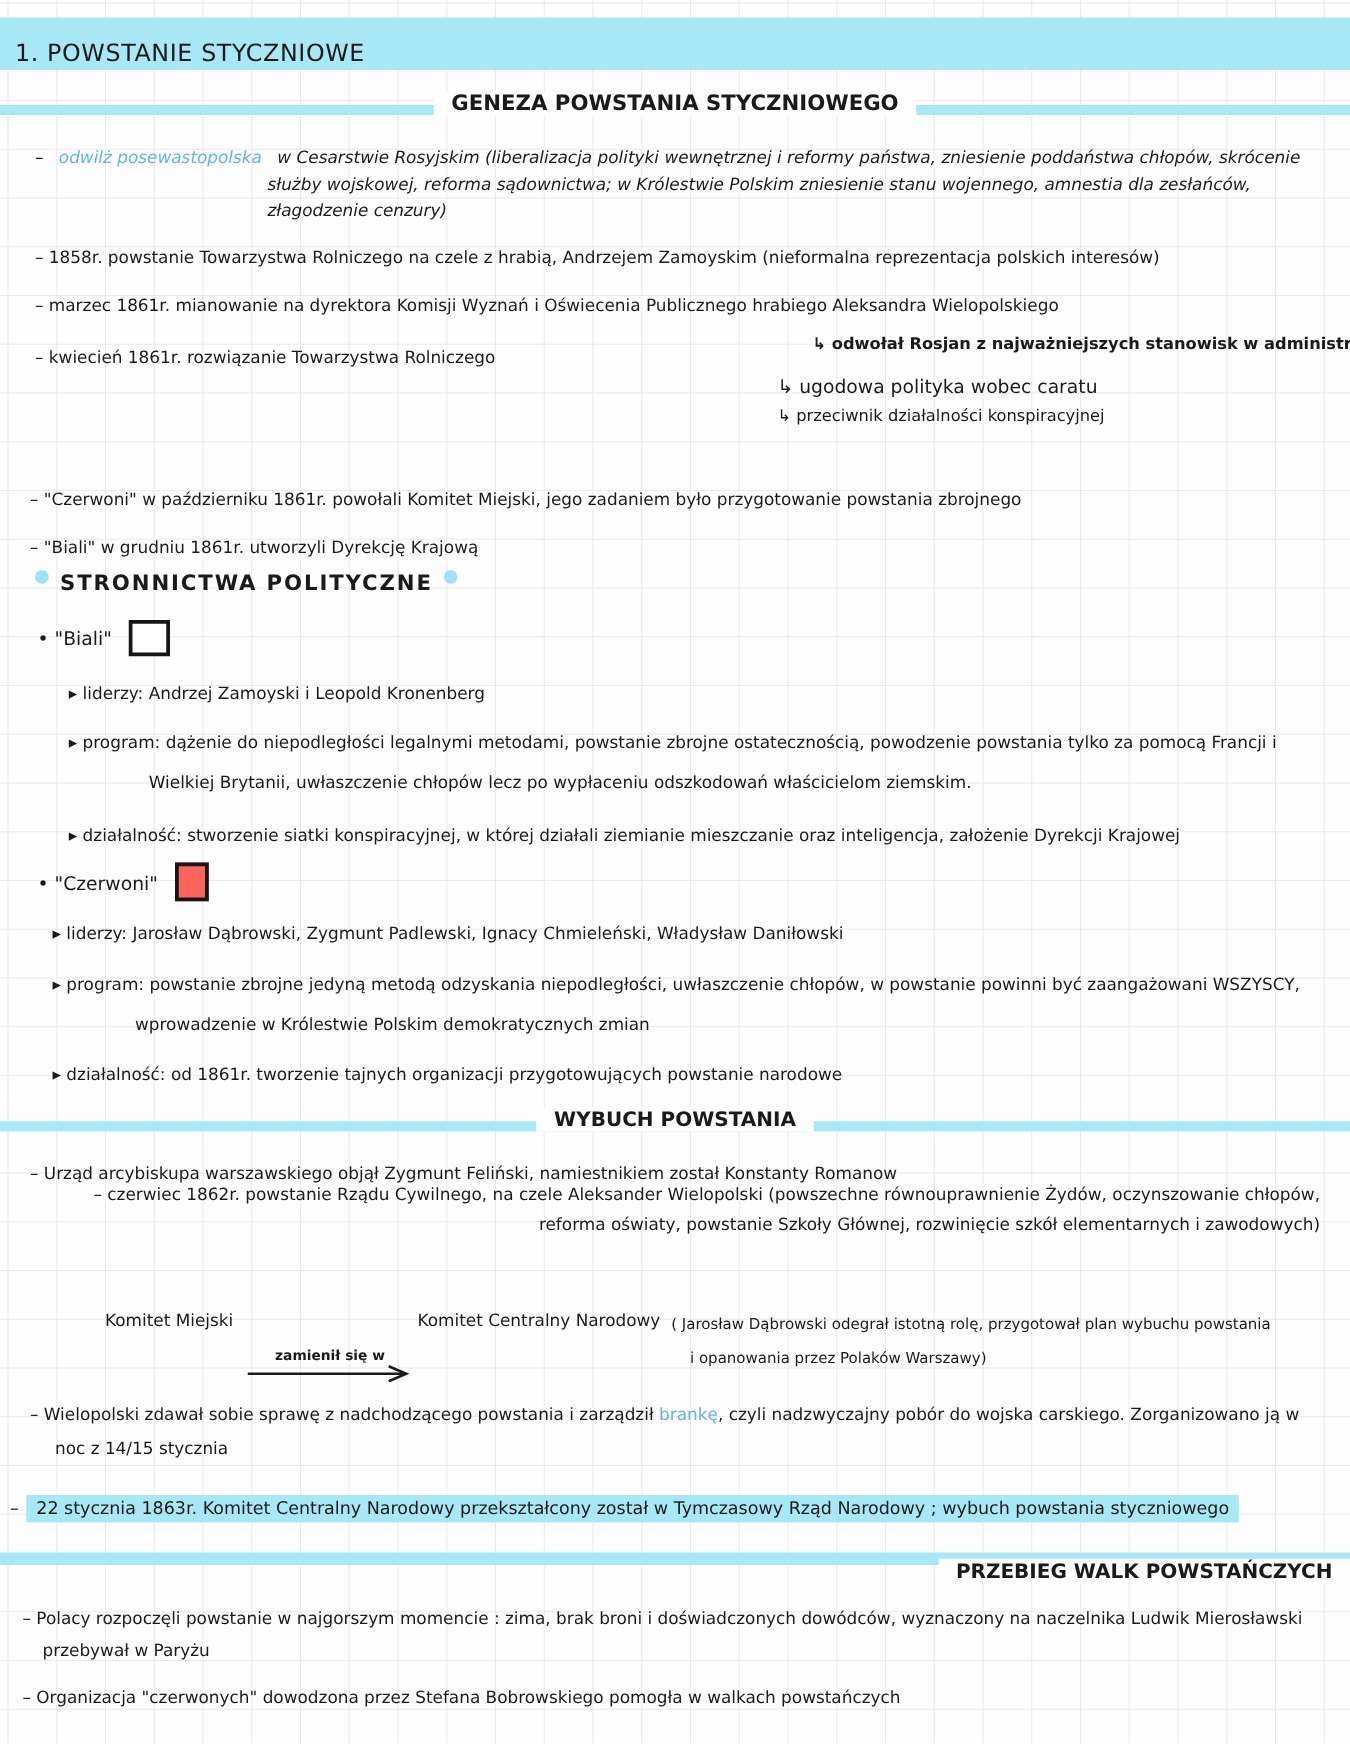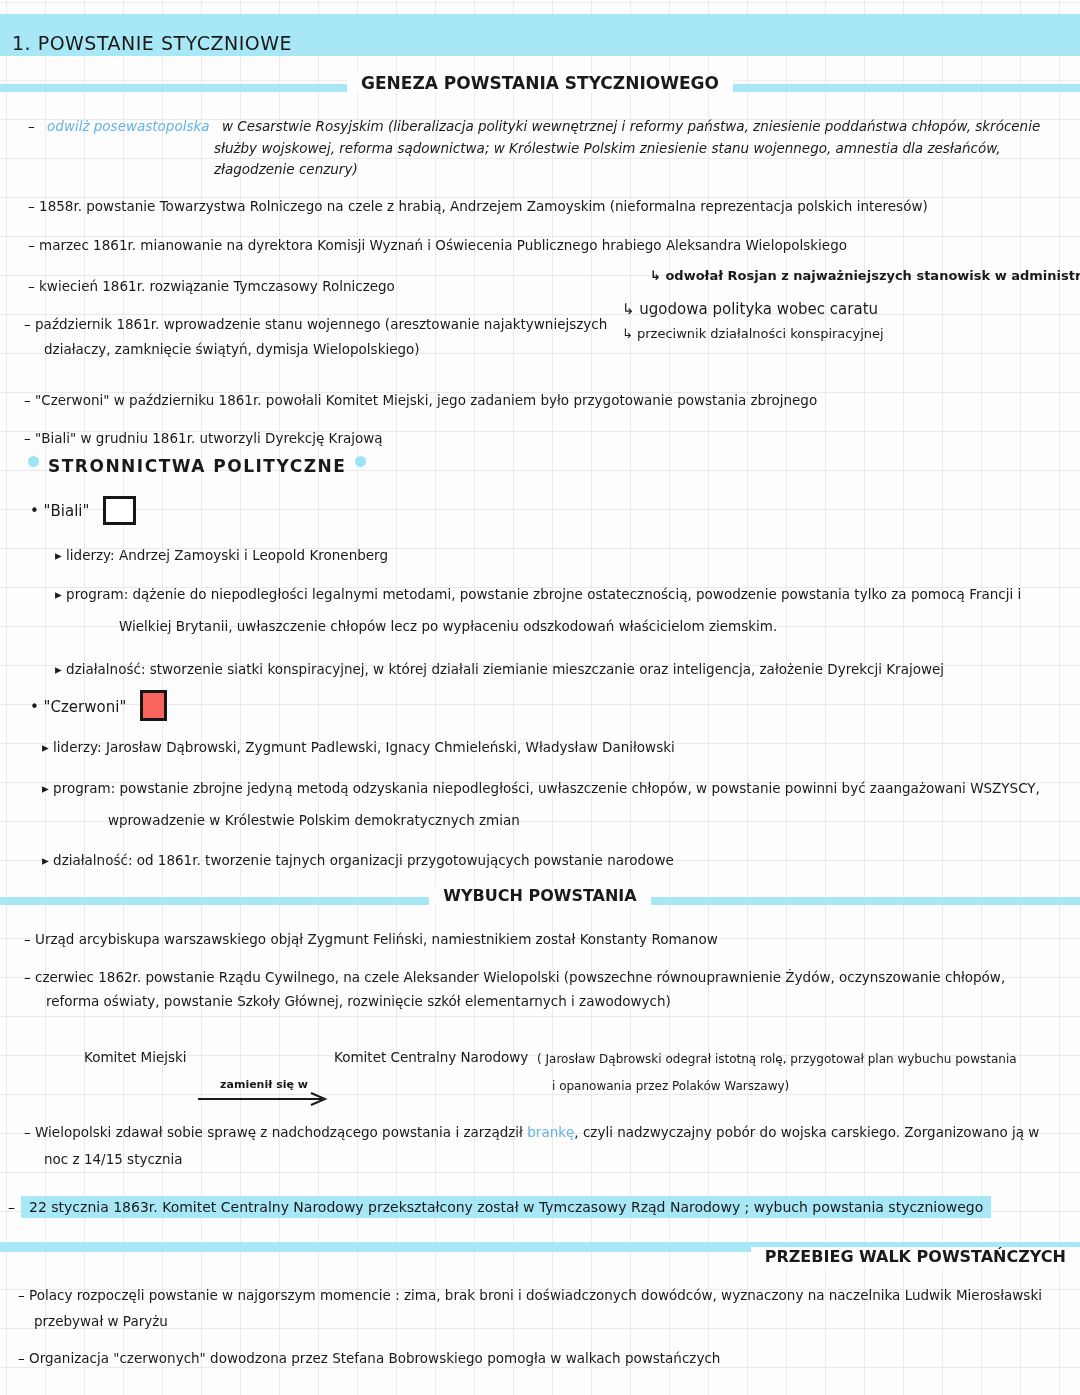--- a/index.html
+++ b/index.html
@@ -46,22 +46,21 @@
   </div>
 
   <div class="wr" style="left:28px;top:116px;width:1024px;padding-left:186px;text-indent:-186px;line-height:21.5px;font-style:italic;">
     <span>–</span>
     <span class="blue" style="margin:0 8px;">odwilż posewastopolska</span>
     <span>w Cesarstwie Rosyjskim (liberalizacja polityki wewnętrznej i reformy państwa, zniesienie poddaństwa chłopów, skrócenie służby wojskowej, reforma sądownictwa; w Królestwie Polskim zniesienie stanu wojennego, amnestia dla zesłańców, złagodzenie cenzury)</span>
   </div>
 
   <div class="ln" style="left:28px;top:196px;">– 1858r. powstanie Towarzystwa Rolniczego na czele z hrabią, Andrzejem Zamoyskim (nieformalna reprezentacja polskich interesów)</div>
   <div class="ln" style="left:28px;top:235px;">– marzec 1861r. mianowanie na dyrektora Komisji Wyznań i Oświecenia Publicznego hrabiego Aleksandra Wielopolskiego</div>
-  <div class="ln" style="left:28px;top:276px;">– kwiecień 1861r. rozwiązanie Tymczasowy Rolniczego</div>
-  <div class="wr" style="left:24px;top:312px;width:585px;padding-left:20px;text-indent:-20px;line-height:25px;">– październik 1861r. wprowadzenie stanu wojennego (aresztowanie najaktywniejszych działaczy, zamknięcie świątyń, dymisja Wielopolskiego)</div>
+  <div class="ln" style="left:28px;top:276px;">– kwiecień 1861r. rozwiązanie Towarzystwa Rolniczego</div>
 
   <div class="ln" style="left:650px;top:266px;font-size:13px;font-weight:bold;">↳ odwołał Rosjan z najważniejszych stanowisk w administracji</div>
   <div class="ln" style="left:622px;top:299px;font-size:15px;">↳ ugodowa polityka wobec caratu</div>
   <div class="ln" style="left:622px;top:324px;font-size:13px;">↳ przeciwnik działalności konspiracyjnej</div>
 
   <div class="ln" style="left:24px;top:390px;">– "Czerwoni" w październiku 1861r. powołali Komitet Miejski, jego zadaniem było przygotowanie powstania zbrojnego</div>
   <div class="ln" style="left:24px;top:428px;">– "Biali" w grudniu 1861r. utworzyli Dyrekcję Krajową</div>
 
   <div class="ln" style="left:28px;top:456px;font-size:17px;font-weight:bold;letter-spacing:1.5px;">
     <span class="dot" style="margin-right:9px;"></span><span>STRONNICTWA POLITYCZNE</span><span class="dot" style="margin-left:9px;"></span>
@@ -80,21 +79,21 @@
   <div class="ln" style="left:42px;top:737px;">▸ liderzy: Jarosław Dąbrowski, Zygmunt Padlewski, Ignacy Chmieleński, Władysław Daniłowski</div>
   <div class="wr" style="left:42px;top:772px;width:1025px;padding-left:66px;text-indent:-66px;line-height:32px;">▸ program: powstanie zbrojne jedyną metodą odzyskania niepodległości, uwłaszczenie chłopów, w powstanie powinni być zaangażowani WSZYSCY, wprowadzenie w Królestwie Polskim demokratycznych zmian</div>
   <div class="ln" style="left:42px;top:850px;">▸ działalność: od 1861r. tworzenie tajnych organizacji przygotowujących powstanie narodowe</div>
 
   <div class="band" style="top:897px;left:0;width:1080px;height:8px;"></div>
   <div class="h-center" style="top:886px;font-size:16px;">
     <span class="txt">WYBUCH POWSTANIA</span>
   </div>
 
   <div class="ln" style="left:24px;top:929px;">– Urząd arcybiskupa warszawskiego objął Zygmunt Feliński, namiestnikiem został Konstanty Romanow</div>
-  <div class="wr" style="left:24px;top:965px;width:1032px;padding-left:22px;text-indent:-22px;line-height:24px;">– czerwiec 1862r. powstanie Rządu Cywilnego, na czele Aleksander Wielopolski (powszechne równouprawnienie Żydów, oczynszowanie chłopów, reforma oświaty, powstanie Szkoły Głównej, rozwinięcie szkół elementarnych i zawodowych)</div>
+  <div class="wr" style="left:24px;top:944px;width:1032px;padding-left:22px;text-indent:-22px;line-height:24px;text-align:right;">– czerwiec 1862r. powstanie Rządu Cywilnego, na czele Aleksander Wielopolski (powszechne równouprawnienie Żydów, oczynszowanie chłopów, reforma oświaty, powstanie Szkoły Głównej, rozwinięcie szkół elementarnych i zawodowych)</div>
 
   <div class="ln" style="left:84px;top:1047px;">Komitet Miejski</div>
   <div class="arrow-wrap" style="left:198px;top:1079px;width:132px;">
     <div class="arrow-label">zamienił się w</div>
     <svg width="132" height="15" viewBox="0 0 132 15">
       <path d="M0 8 H124 M113 2 L127 8 L113 14" stroke="#1a1a1a" stroke-width="2" fill="none"></path>
     </svg>
   </div>
   <div class="ln" style="left:334px;top:1047px;">Komitet Centralny Narodowy</div>
   <div class="ln" style="left:537px;top:1049px;font-size:12px;">( Jarosław Dąbrowski odegrał istotną rolę, przygotował plan wybuchu powstania</div>

